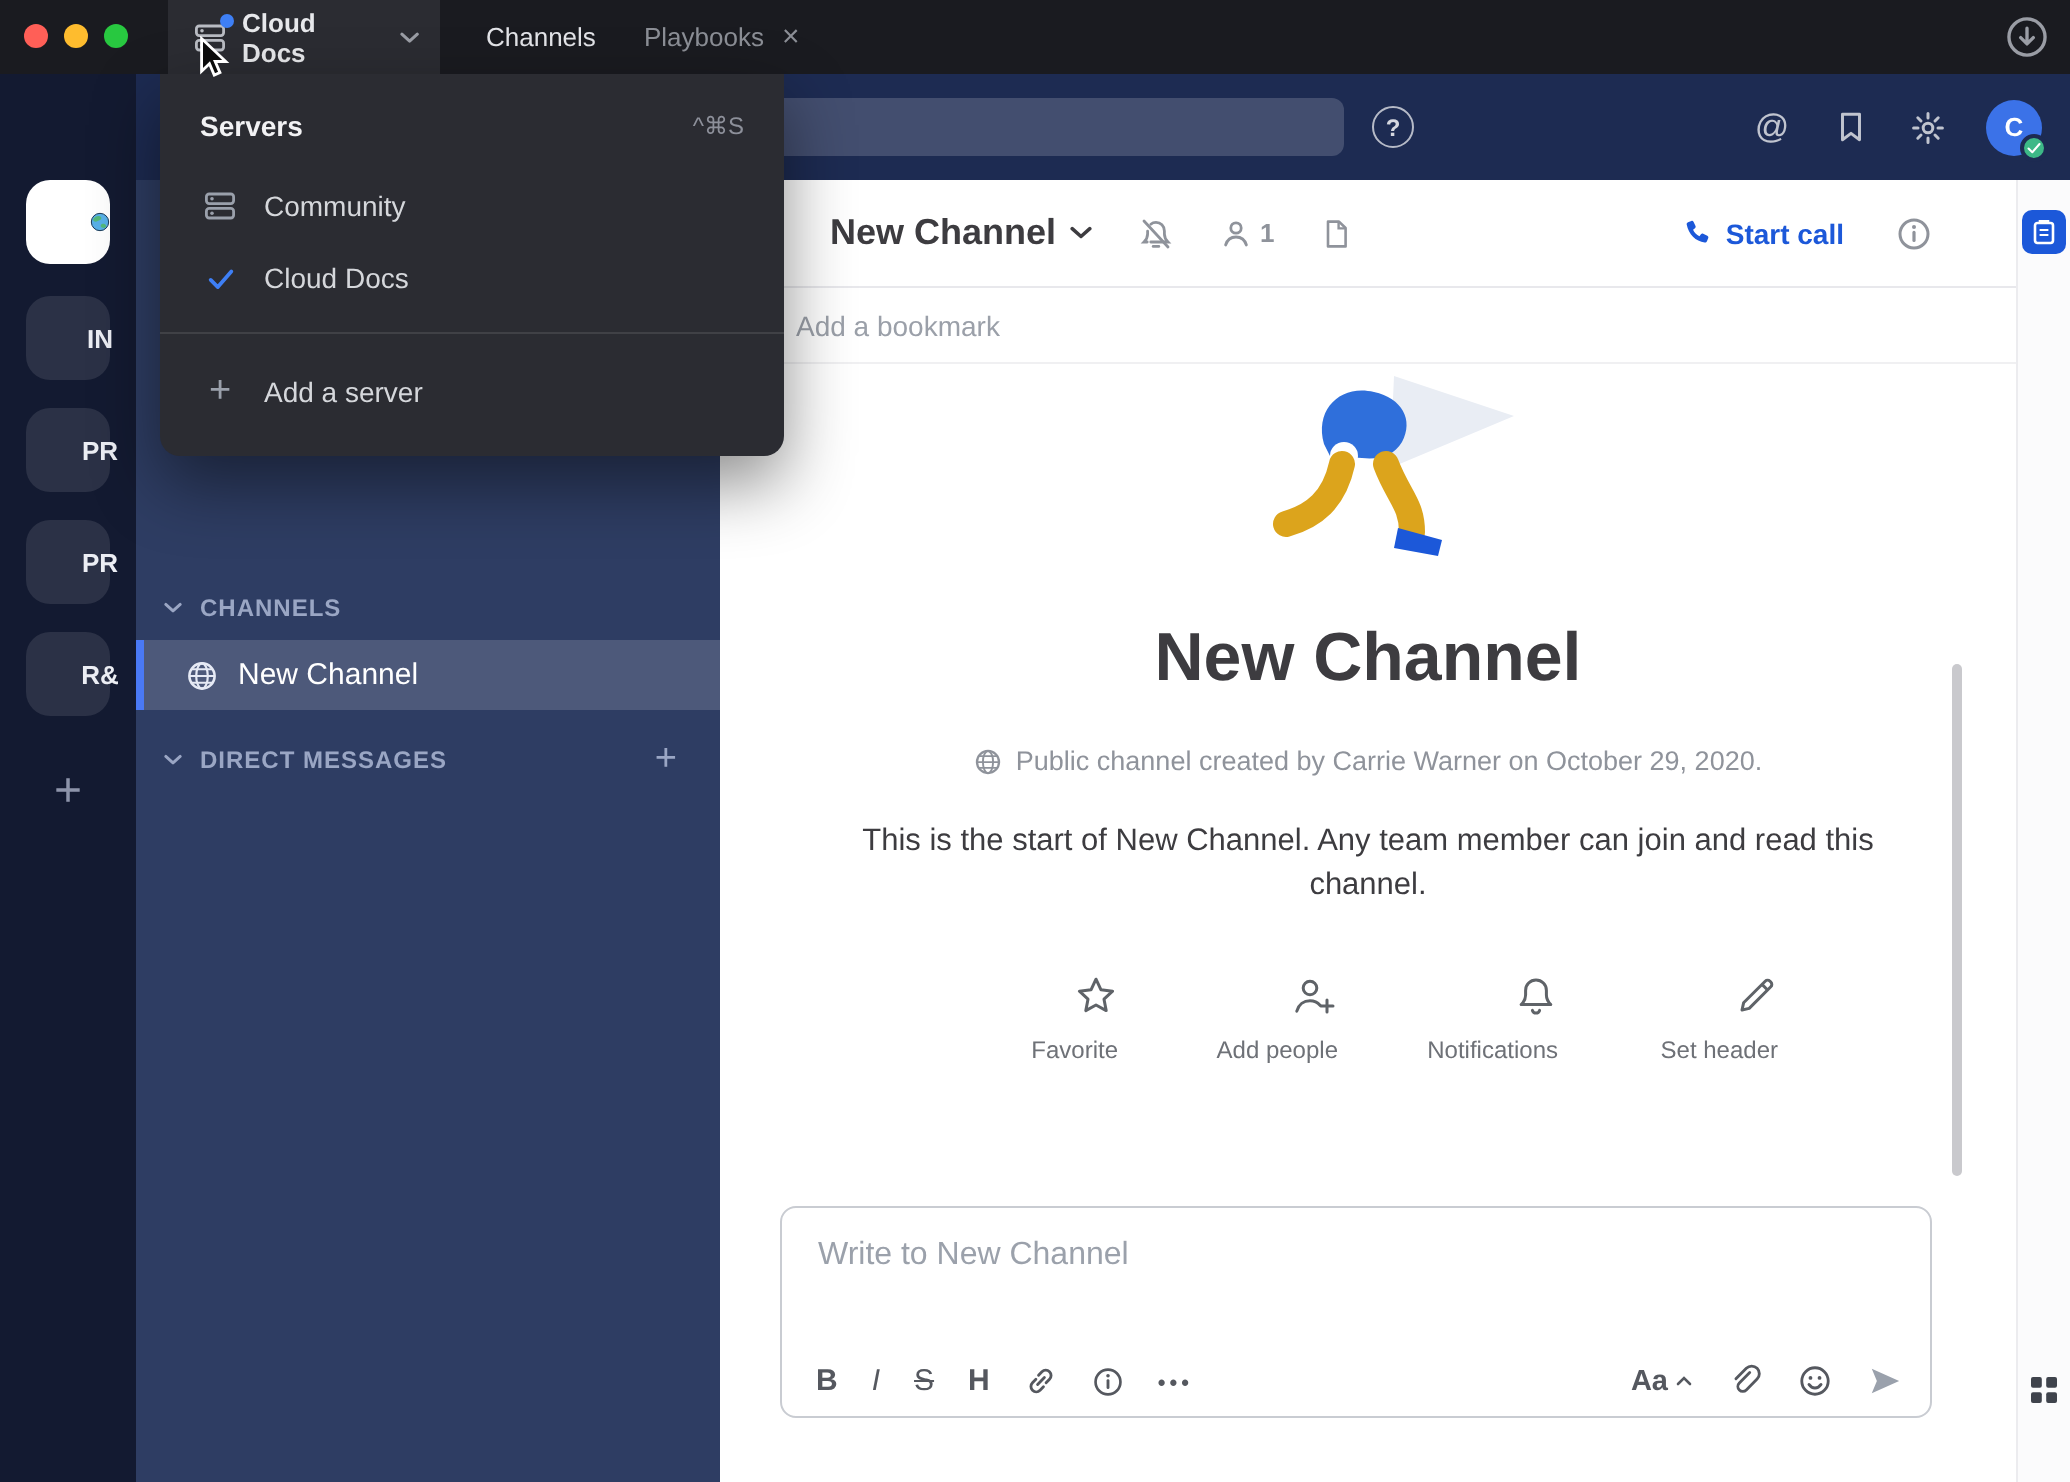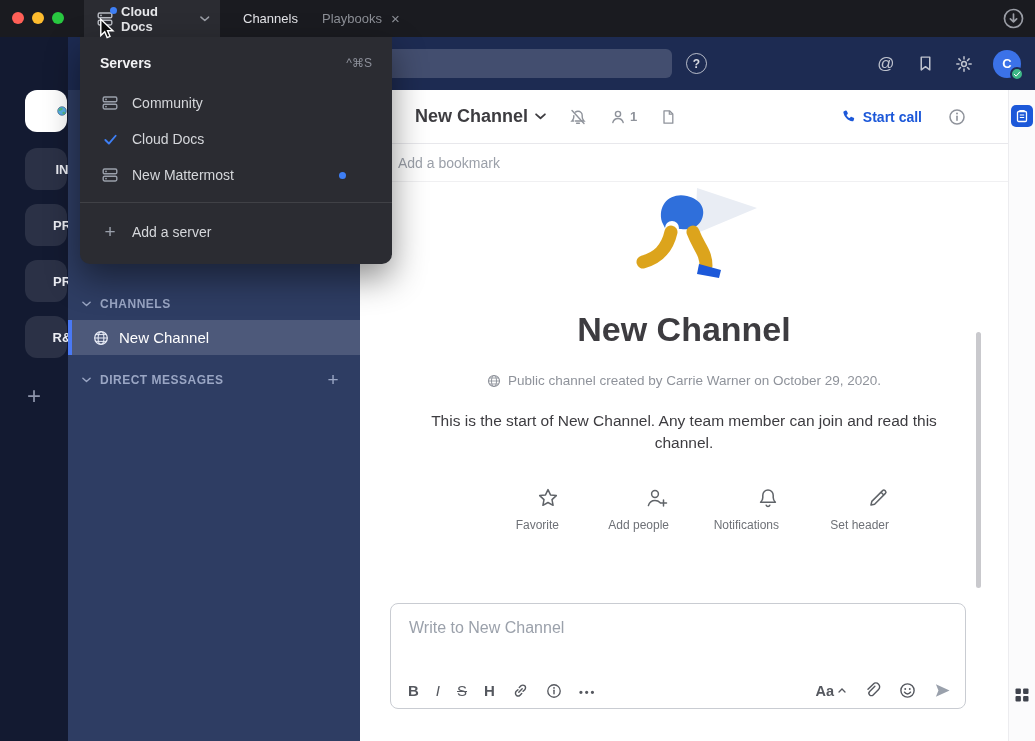--- a/index.html
+++ b/index.html
@@ -34,21 +34,21 @@
   .gh-right{position:absolute;right:14px;top:0;height:53px;display:flex;align-items:center;gap:19px;}
   .gh-icon{color:rgba(255,255,255,.72);display:flex;align-items:center;justify-content:center;width:20px;}
   .gh-at{font-size:17px;}
   .avatar{position:relative;width:28px;height:28px;border-radius:50%;background:#3b72e8;color:#fff;
       font-size:13px;font-weight:700;display:flex;align-items:center;justify-content:center;}
   .status-badge{position:absolute;right:-3px;bottom:-3px;width:14px;height:14px;border-radius:50%;
       background:#3db887;border:2px solid #1d2b52;display:flex;align-items:center;justify-content:center;color:#fff;}
 
   
   .server-rail{position:absolute;left:0;top:37px;width:68px;bottom:0;background:#131a31;}
-  .team-tile{position:absolute;left:25px;width:42px;height:42px;border-radius:12px;
+  .team-tile{position:absolute;left:13px;width:42px;height:42px;border-radius:12px;
       background:rgba(255,255,255,.1);color:#eceef4;font-weight:700;font-size:13px;
       display:flex;align-items:center;justify-content:center;padding-left:32px;}
   .team-tile.active{background:#fff;top:53px;}
   .t1{top:111px;}.t2{top:167px;}.t3{top:223px;}.t4{top:279px;}
   .rail-add{position:absolute;left:13px;top:338px;width:42px;height:42px;display:flex;align-items:center;
       justify-content:center;color:#8d94aa;font-size:24px;font-weight:400;}
 
   
   .sidebar{position:absolute;left:68px;top:90px;width:292px;bottom:0;background:#2e3d63;}
   .section-header{position:absolute;left:0;right:0;display:flex;align-items:center;gap:9px;
@@ -496,29 +496,20 @@
     <span class="mi-label">Community</span>
   </div>
   <div class="menu-item">
     <span class="mi-icon check">
         <svg width="15" height="15">
           <use href="#i-check"></use>
         </svg>
       </span>
     <span class="mi-label">Cloud Docs</span>
   </div>
-  <div class="menu-item">
-    <span class="mi-icon">
-        <svg width="16" height="16">
-          <use href="#i-stack"></use>
-        </svg>
-      </span>
-    <span class="mi-label">New Mattermost</span>
-    <span class="mi-dot"></span>
-  </div>
   <div class="menu-divider"></div>
   <div class="menu-item add">
     <span class="mi-icon plus">+</span>
     <span class="mi-label">Add a server</span>
   </div>
 </div>
 
 <svg class="cursor" width="16" height="22" viewBox="0 0 12 17">
   <path d="M1.2 1v12.6l3.05-2.9 1.85 4.4 2.2-.95-1.85-4.3h4.1z" fill="#0b0b0b" stroke="#fff" stroke-width="1.1"></path>
 </svg>

